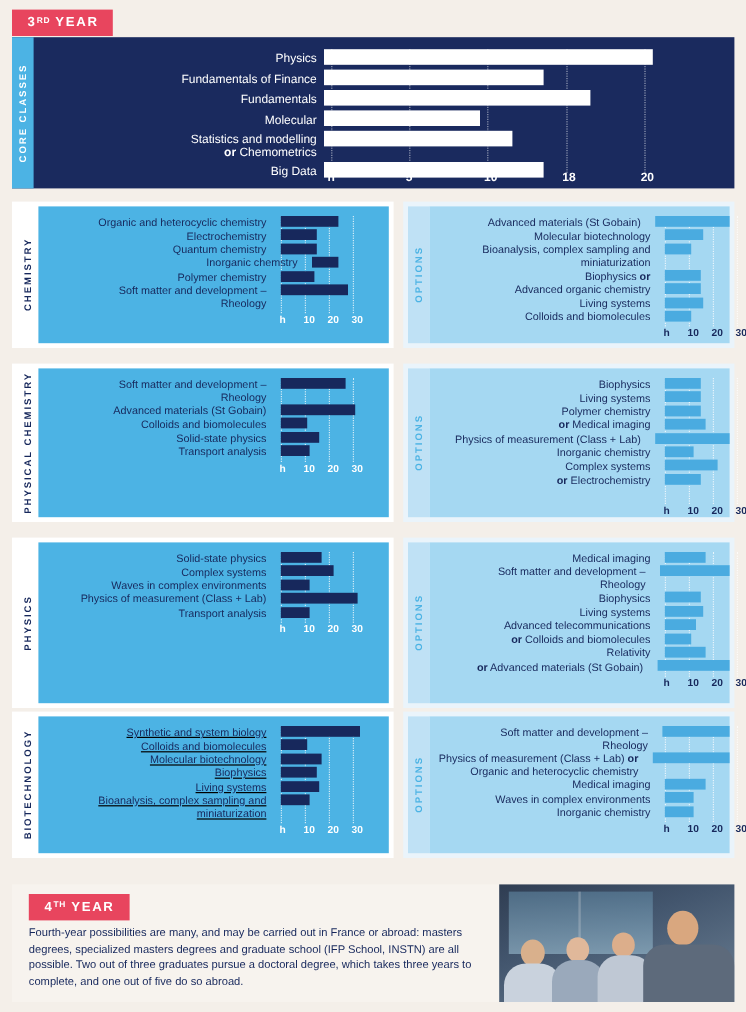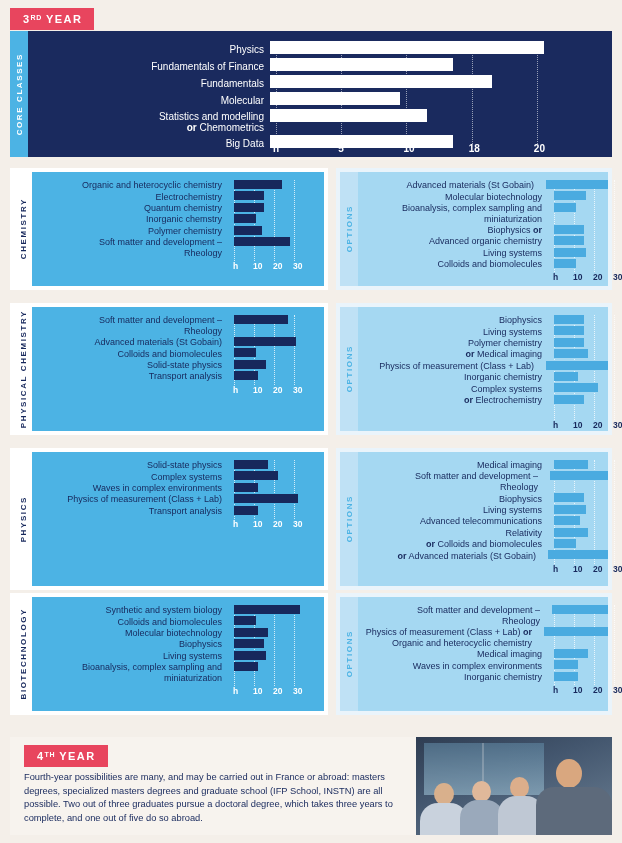--- a/index.html
+++ b/index.html
@@ -240,21 +240,21 @@
                   <div class="bar" style="width: 30px; height: 9px;"></div>
                 </div>
               </div>
               <div class="row" style="height: 11.4px;">
                 <div class="row-label" style="width: 196px;">Quantum chemistry</div>
                 <div class="bar-wrap" style="padding-left: 6px;">
                   <div class="bar" style="width: 30px; height: 9px;"></div>
                 </div>
               </div>
               <div class="row" style="height: 11.4px;">
-                <div class="row-label" style="width: 196px;">Inorganic chemstry</div>
+                <div class="row-label" style="width: 196px; margin-left: 26px;">Inorganic chemstry</div>
                 <div class="bar-wrap" style="padding-left: 6px;">
                   <div class="bar" style="width: 22px; height: 9px;"></div>
                 </div>
               </div>
               <div class="row" style="height: 11.4px;">
                 <div class="row-label" style="width: 196px;">Polymer chemistry</div>
                 <div class="bar-wrap" style="padding-left: 6px;">
                   <div class="bar" style="width: 28px; height: 9px;"></div>
                 </div>
               </div>
@@ -547,29 +547,29 @@
                   <div class="bar" style="width: 32px; height: 9px;"></div>
                 </div>
               </div>
               <div class="row" style="height: 11.4px;">
                 <div class="row-label" style="width: 190px;">Advanced telecommunications</div>
                 <div class="bar-wrap" style="padding-left: 6px;">
                   <div class="bar" style="width: 26px; height: 9px;"></div>
                 </div>
               </div>
               <div class="row" style="height: 11.4px;">
+                <div class="row-label" style="width: 190px;"><b>or</b> Colloids and biomolecules</div>
+                <div class="bar-wrap" style="padding-left: 6px;">
+                  <div class="bar" style="width: 22px; height: 9px;"></div>
+                </div>
+              </div>
+              <div class="row" style="height: 11.4px;">
                 <div class="row-label" style="width: 190px;">Relativity</div>
                 <div class="bar-wrap" style="padding-left: 6px;">
                   <div class="bar" style="width: 34px; height: 9px;"></div>
-                </div>
-              </div>
-              <div class="row" style="height: 11.4px;">
-                <div class="row-label" style="width: 190px;"><b>or</b> Colloids and biomolecules</div>
-                <div class="bar-wrap" style="padding-left: 6px;">
-                  <div class="bar" style="width: 22px; height: 9px;"></div>
                 </div>
               </div>
               <div class="row" style="height: 11.4px;">
                 <div class="row-label" style="width: 190px;"><b>or</b> Advanced materials (St Gobain)</div>
                 <div class="bar-wrap" style="padding-left: 6px;">
                   <div class="bar" style="width: 60px; height: 9px;"></div>
                 </div>
               </div>
             </div>
             <div class="axis-lbl" style="left: 193px; top: 111.8px;">
@@ -586,21 +586,21 @@
           <div class="side-tab white">
             <span style="color: rgb(23, 40, 92);">BIOTECHNOLOGY</span>
           </div>
           <div class="panel-body">
             <div style="position: absolute; left: 202px; top: 8px; width: 68px; height: 81px;">
               <div class="gl gl-light" style="left: 0px;"></div>
               <div class="gl gl-light" style="left: 20px;"></div>
               <div class="gl gl-light" style="left: 40px;"></div>
               <div class="gl gl-light" style="left: 60px;"></div>
             </div>
-            <div class="rows" style="position: absolute; left: 0px; top: 8px; width: 100%;">
+            <div class="rows" style="position: absolute; left: 0px; top: 8px; width: 100%; text-decoration: underline;">
               <div class="row" style="height: 11.4px;">
                 <div class="row-label" style="width: 196px;">Synthetic and system biology</div>
                 <div class="bar-wrap" style="padding-left: 6px;">
                   <div class="bar" style="width: 66px; height: 9px;"></div>
                 </div>
               </div>
               <div class="row" style="height: 11.4px;">
                 <div class="row-label" style="width: 196px;">Colloids and biomolecules</div>
                 <div class="bar-wrap" style="padding-left: 6px;">
                   <div class="bar" style="width: 22px; height: 9px;"></div>

